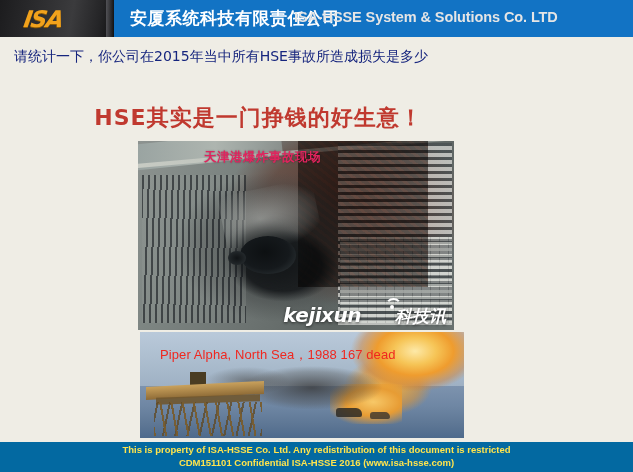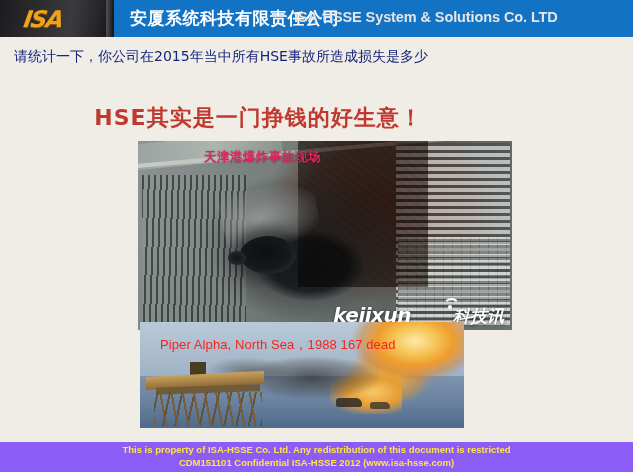--- a/index.html
+++ b/index.html
@@ -58,21 +58,21 @@
 
   .headline{
     position:absolute;left:0;top:103px;width:517px;text-align:center;
     font-family:"DejaVu Sans","Liberation Sans",sans-serif;
     font-size:22px;font-weight:700;color:#c0392f;
     letter-spacing:1px;
   }
 
   
   .photo1{
-    position:absolute;left:138px;top:141px;width:374px;height:189px;
+    position:absolute;left:138px;top:141px;width:316px;height:189px;
     overflow:hidden;background:#6b6f6e;
   }
   .p1-base{
     position:absolute;inset:0;
     background:
       radial-gradient(ellipse 70px 46px at 46% 66%, #17191b 0%, #1d2022 55%, rgba(40,44,46,0) 78%),
       radial-gradient(ellipse 120px 88px at 44% 56%, #3b3f40 0%, rgba(70,74,74,.55) 62%, rgba(90,94,94,0) 85%),
       radial-gradient(ellipse 150px 120px at 66% 36%, #5a3b32 0%, rgba(96,60,48,.65) 55%, rgba(110,80,70,0) 80%),
       linear-gradient(115deg,#8d9390 0%,#7e8683 22%,#6e7573 45%,#5d6462 70%,#6a7270 100%);
   }
@@ -140,21 +140,21 @@
   }
   .p1-caption{
     position:absolute;left:66px;top:8px;
     font-family:"DejaVu Sans","Liberation Sans",sans-serif;
     font-size:12.5px;font-weight:700;color:#e0245e;
     letter-spacing:.5px;white-space:nowrap;
     text-shadow:0 0 2px rgba(0,0,0,.35);
   }
   .p1-watermark{
     position:absolute;right:8px;bottom:5px;
-    display:flex;align-items:flex-end;gap:10px;
+    display:flex;align-items:flex-end;gap:2px;
     color:#ffffff;white-space:nowrap;
     text-shadow:0 1px 3px rgba(0,0,0,.6);
   }
   .wm-text{
     font-family:"DejaVu Sans","Liberation Sans",sans-serif;
     font-size:20px;font-weight:700;font-style:italic;letter-spacing:-.5px;
     line-height:1;
   }
   .wm-cn{
     font-family:"DejaVu Sans","Liberation Sans",sans-serif;
@@ -166,21 +166,21 @@
     border-left-color:transparent;border-right-color:transparent;
     transform:rotate(0deg);
   }
   .wm-wifi:after{
     content:"";position:absolute;left:3.4px;top:4.5px;width:4px;height:4px;
     border-radius:50%;background:#fff;
   }
 
   
   .photo2{
-    position:absolute;left:140px;top:322px;width:324px;height:106px;
+    position:absolute;left:140px;top:332px;width:324px;height:106px;
     overflow:hidden;background:#93a7bd;
   }
   .p2-sky{
     position:absolute;left:0;top:0;width:100%;height:54px;
     background:linear-gradient(180deg,#b9c9da 0%,#aebfd0 45%,#9fb1c4 100%);
   }
   .p2-sea{
     position:absolute;left:0;top:54px;width:100%;height:52px;
     background:linear-gradient(180deg,#7d93ae 0%,#6e86a3 40%,#5d7694 75%,#4e6a8c 100%);
   }
@@ -232,21 +232,21 @@
   }
   .p2-caption{
     position:absolute;left:20px;top:14px;
     font-family:"Liberation Sans","DejaVu Sans",sans-serif;
     font-size:13px;color:#f0271f;letter-spacing:.1px;white-space:nowrap;
   }
 
   
   .footer{
     position:absolute;left:0;bottom:0;width:633px;height:30px;
-    background:#8b5cf6;
+    background:#0369a1;
   }
   .footer-l1,.footer-l2{
     position:absolute;left:0;width:100%;text-align:center;
     font-family:"Liberation Sans","DejaVu Sans",sans-serif;
     color:#ffe44d;white-space:nowrap;
   }
   .footer-l1{top:2px;font-size:9.5px;font-weight:700;}
   .footer-l2{top:15px;font-size:9.5px;font-weight:700;}
 </style>
 </head>
@@ -301,16 +301,16 @@
       <div class="p2-deck2"></div>
       <div class="p2-legs"></div>
     </div>
     <div class="p2-boat"></div>
     <div class="p2-boat2"></div>
     <div class="p2-caption">Piper Alpha, North Sea，1988 167 dead</div>
   </div>
 
   <div class="footer">
     <div class="footer-l1">This is property of ISA-HSSE Co. Ltd. Any redistribution of this document is restricted</div>
-    <div class="footer-l2">CDM151101 Confidential   ISA-HSSE 2012  (www.isa-hsse.com)</div>
+    <div class="footer-l2">CDM151101 Confidential   ISA-HSSE 2016  (www.isa-hsse.com)</div>
   </div>
 
 </div>
 
 </body></html>

